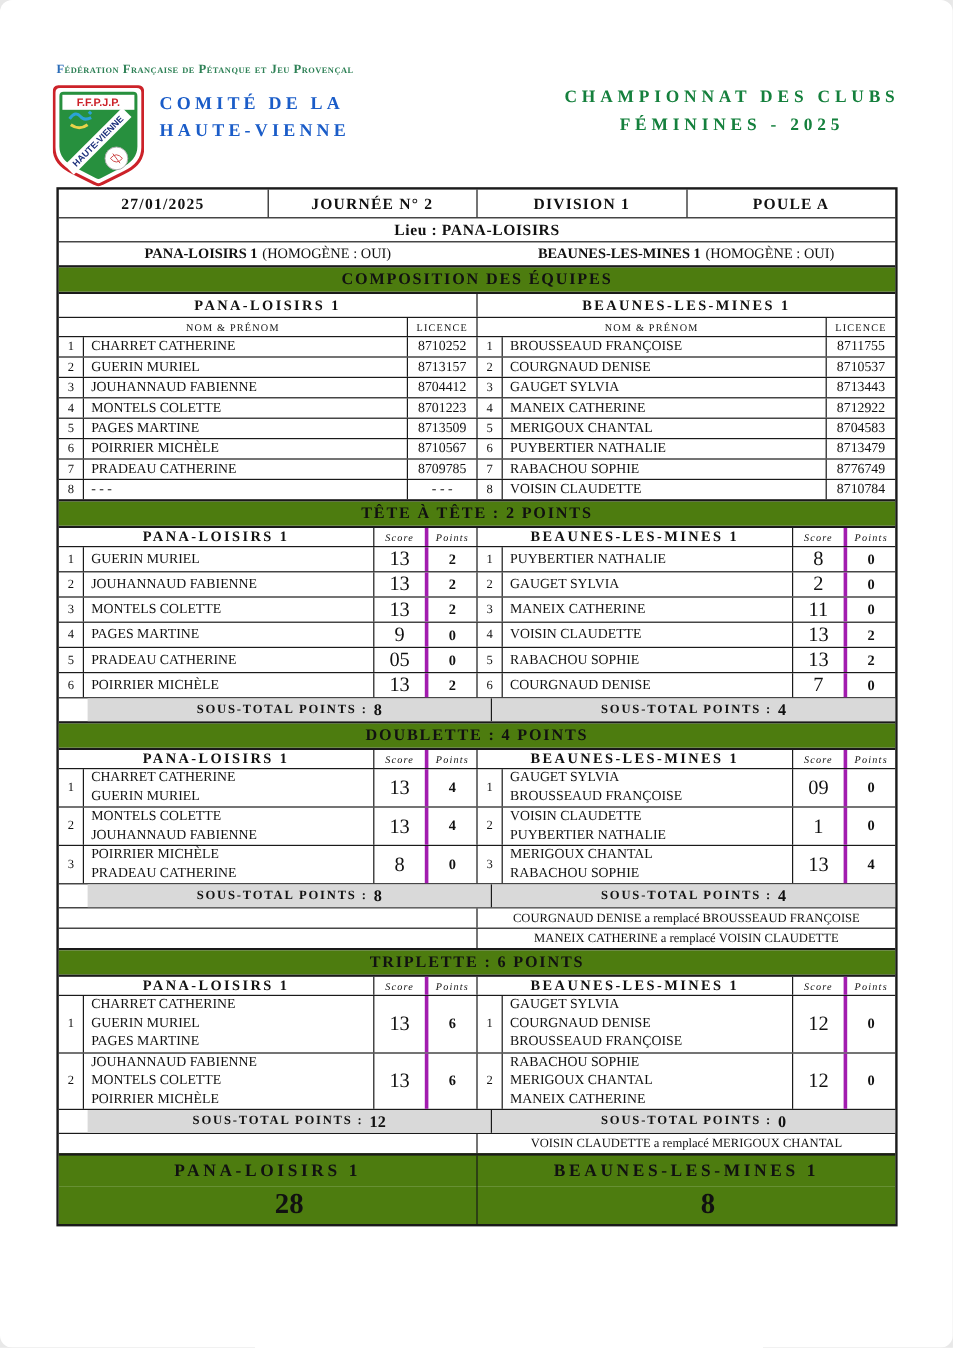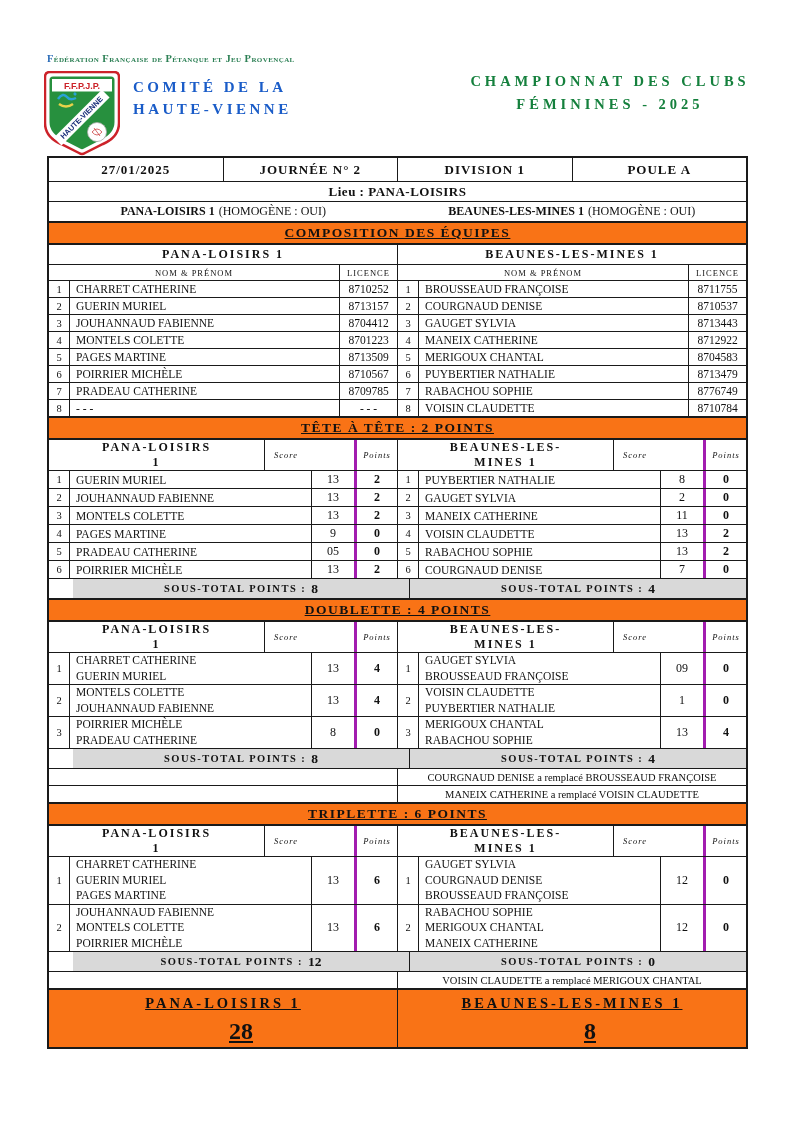--- a/index.html
+++ b/index.html
@@ -1,60 +1,60 @@
 <!DOCTYPE html>
 <html><head>
 <meta charset="utf-8">
 <style>
   html,body{margin:0;padding:0;background:#e8e8e8;}
   .page{position:relative;width:794px;height:1123px;background:#ffffff;margin:0 auto;
-        font-family:"Liberation Serif",serif;color:#111;overflow:hidden;}
+        font-family:"Liberation Serif",serif;color:#111;overflow:hidden;border-radius:10px;}
 
   
   .fed-line{position:absolute;left:47px;top:53px;font-size:10.5px;font-variant:small-caps;
             font-weight:bold;color:#2e8156;letter-spacing:0.4px;}
   .fed-line::first-letter{color:#2b6cb8;}
   .committee{position:absolute;left:133px;top:77px;color:#1a5cc8;font-weight:bold;
              font-size:15px;letter-spacing:3.5px;line-height:1.45;}
   .championship{position:absolute;left:430px;top:70px;width:360px;text-align:center;
                 color:#15803d;font-weight:bold;font-size:14.5px;letter-spacing:4px;line-height:1.6;}
   .logo{position:absolute;left:44px;top:71px;width:76px;height:86px;}
 
   
   .sheet{position:absolute;left:47px;top:156px;width:697px;border:2px solid #1a1a1a;}
   .band{display:flex;align-items:stretch;border-top:1px solid #1a1a1a;}
   .band.first{border-top:none;}
   .band.thick{border-top-width:2px;}
   .cell{display:flex;align-items:center;justify-content:center;text-align:center;}
   .half{width:50%;display:flex;align-items:stretch;}
   .half + .half{border-left:1px solid #1a1a1a;}
-  .gray{background:#f97316;text-decoration:underline;}
+  .gray{background:#4d7c0f;}
   .ltgray{background:#d9d9d9;}
 
   .meta .cell{width:25%;font-weight:bold;font-size:13px;letter-spacing:1px;min-height:23px;}
   .meta .cell + .cell{border-left:1px solid #1a1a1a;}
   .venue{min-height:19px;font-weight:bold;font-size:13px;letter-spacing:0.5px;}
   .homog{min-height:19px;font-size:12px;}
   .homog .cell{width:50%;}
   .homog b{font-weight:bold;}
   .homog .sfx{margin-left:4px;font-weight:normal;}
 
   .sec-title{min-height:20px;font-weight:bold;font-size:13.5px;letter-spacing:1.5px;}
 
   .team-head{min-height:19px;}
   .team-head .cell{flex:1;font-weight:bold;font-size:12px;letter-spacing:2px;}
 
   .colhead{min-height:15px;}
-  .colhead .cell{font-size:8.5px;letter-spacing:1px;font-weight:normal;margin-left:47px;}
+  .colhead .cell{font-size:8.5px;letter-spacing:1px;font-weight:normal;}
 
   .num{width:20px;border-right:1px solid #1a1a1a;font-size:10.5px;justify-content:center;}
   .name{flex:1;justify-content:flex-start;text-align:left;padding-left:6px;font-size:11.5px;}
   .name.multi{flex-direction:column;align-items:flex-start;justify-content:center;line-height:1.35;}
   .lic{width:57px;border-left:1px solid #1a1a1a;font-size:11.5px;}
-  .scorec{width:42px;border-left:1px solid #1a1a1a;font-size:12px;}
+  .scorec{width:42px;border-left:1px solid #1a1a1a;font-size:17px;}
   .ptsc{width:40px;border-left:3px solid #a21caf;font-size:12px;font-weight:bold;}
   .it{font-style:italic;font-weight:bold;font-size:9px;letter-spacing:0.5px;}
 
   .prow{min-height:16px;}
   .mrow{min-height:17px;}
   .drow{min-height:31px;}
   .trow{min-height:43px;}
 
   .subtotal{min-height:19px;padding-left:24px;}
   .subtotal .cell{flex:1;font-weight:bold;}

